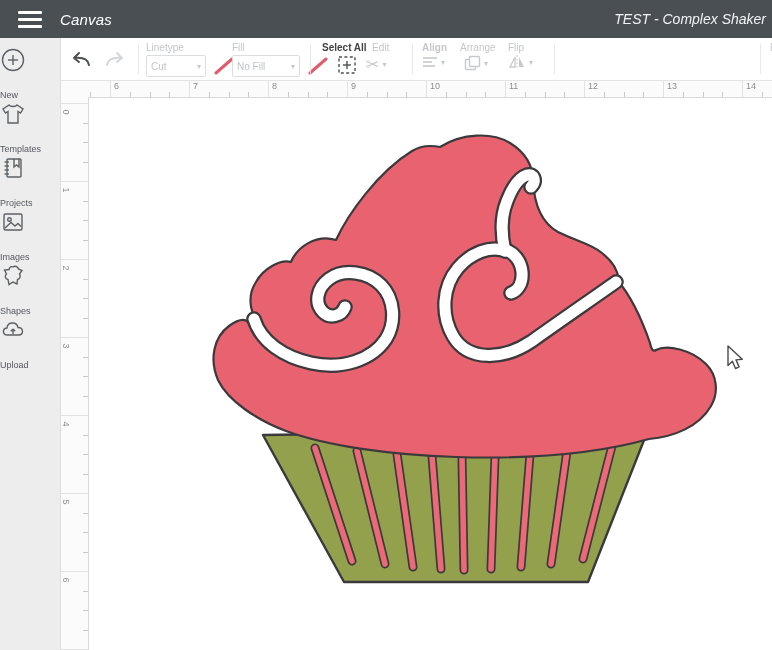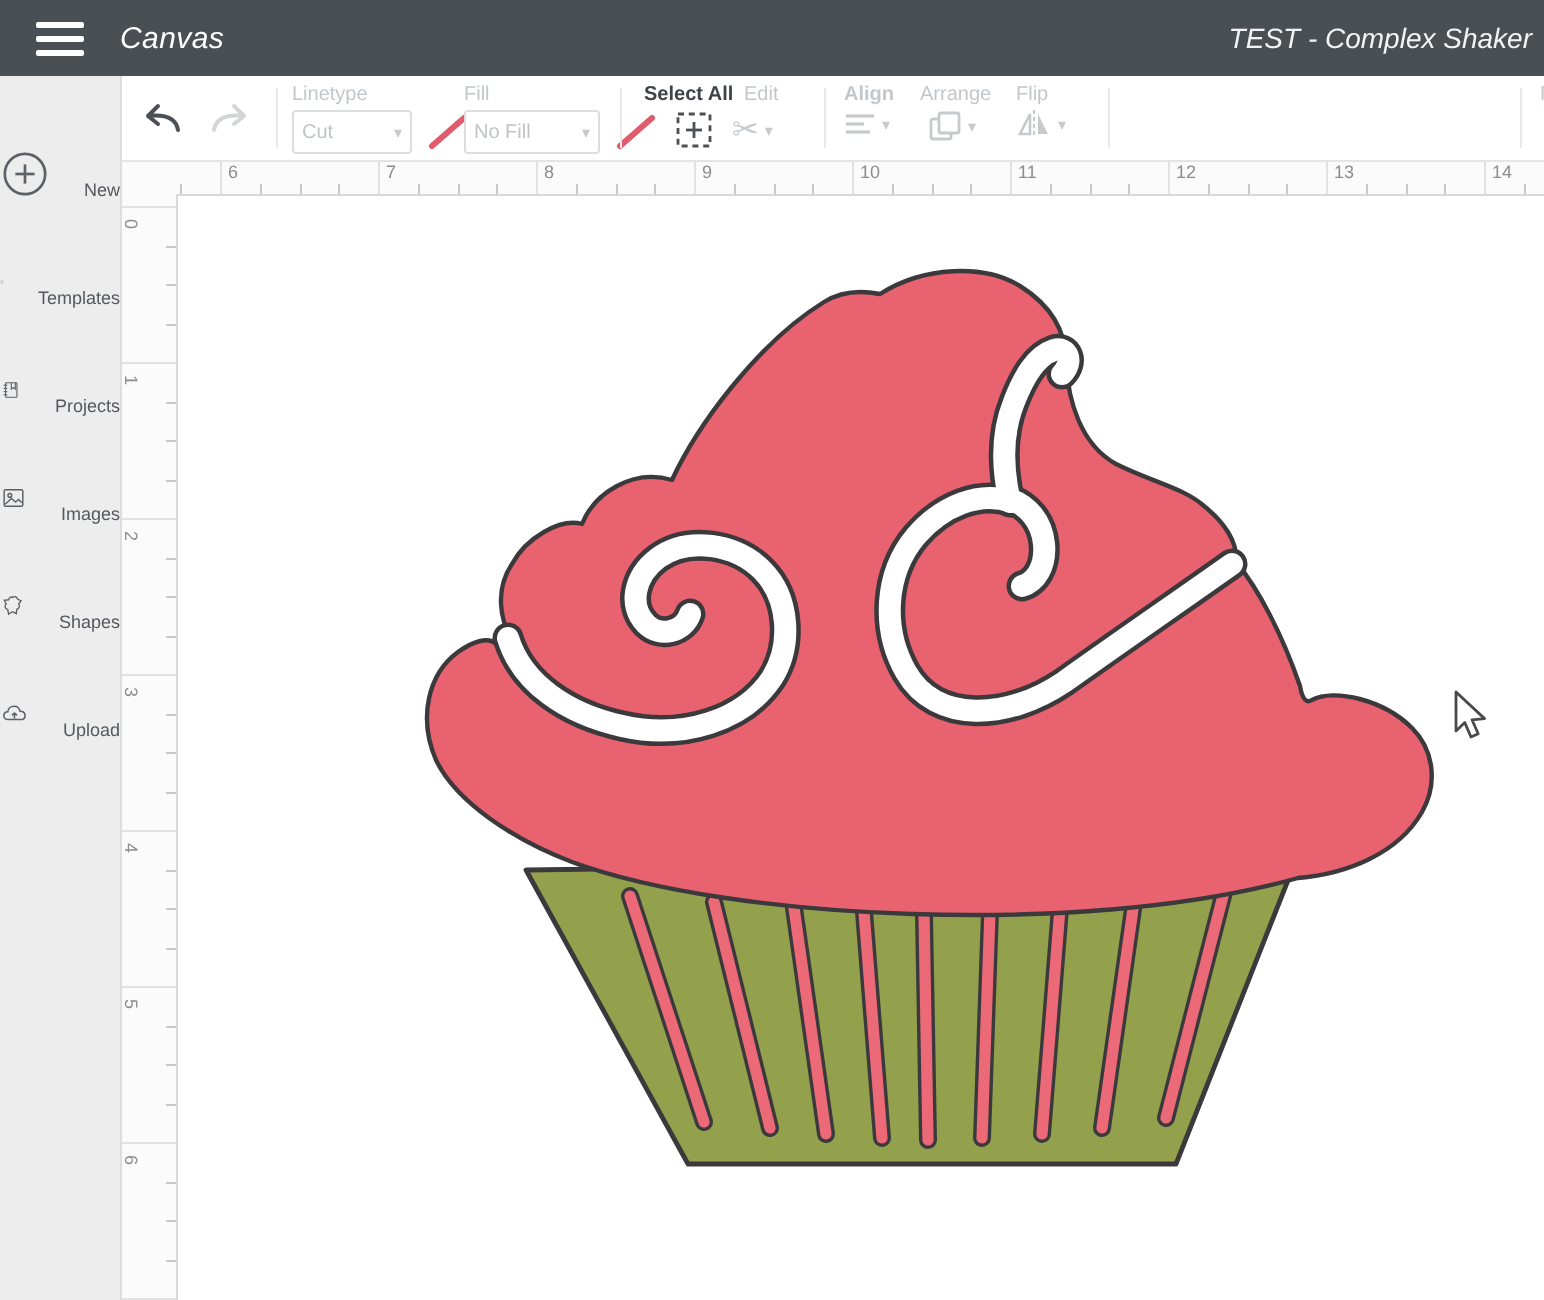--- a/index.html
+++ b/index.html
@@ -29,21 +29,21 @@
   .swatch{width:24px;height:20px;margin-left:6px;display:flex;align-items:center;justify-content:center;}
   .tb-input{height:20px;border-radius:2px;background:#f1f2f3;display:flex;align-items:center;}
   .stepper{display:flex;flex-direction:column;font-size:6px;line-height:6px;color:#b9bdc0;
            margin-left:2px;}
   .ghost{color:#c3c7ca;}
   .icon-btn{display:flex;align-items:center;justify-content:center;}
 
   
   .sidebar{position:absolute;left:0;top:38px;width:60px;height:612px;background:#ededee;
            border-right:1px solid #dddddd;z-index:25;display:flex;flex-direction:column;padding-top:8px;}
-  .side-item{height:54px;display:flex;flex-direction:row;align-items:flex-end;justify-content:center;
+  .side-item{height:54px;display:flex;flex-direction:column;align-items:flex-start;justify-content:center;
              gap:17px;cursor:pointer;}
   .side-item svg{stroke:#5d6165;fill:none;stroke-width:1.4;}
   .side-item .lbl{font-size:9px;color:#55595d;}
 
   
   .hruler{position:absolute;left:60px;top:80px;width:712px;height:17px;background:#fbfbfb;
           border-bottom:1px solid #d9d9d9;z-index:10;overflow:hidden;}
   .vruler{position:absolute;left:60px;top:97px;width:28px;height:553px;background:#fbfbfb;
           border-right:1px solid #d9d9d9;z-index:10;overflow:hidden;}
   .h-major{position:absolute;top:0;width:1px;height:17px;background:#e2e2e2;}

